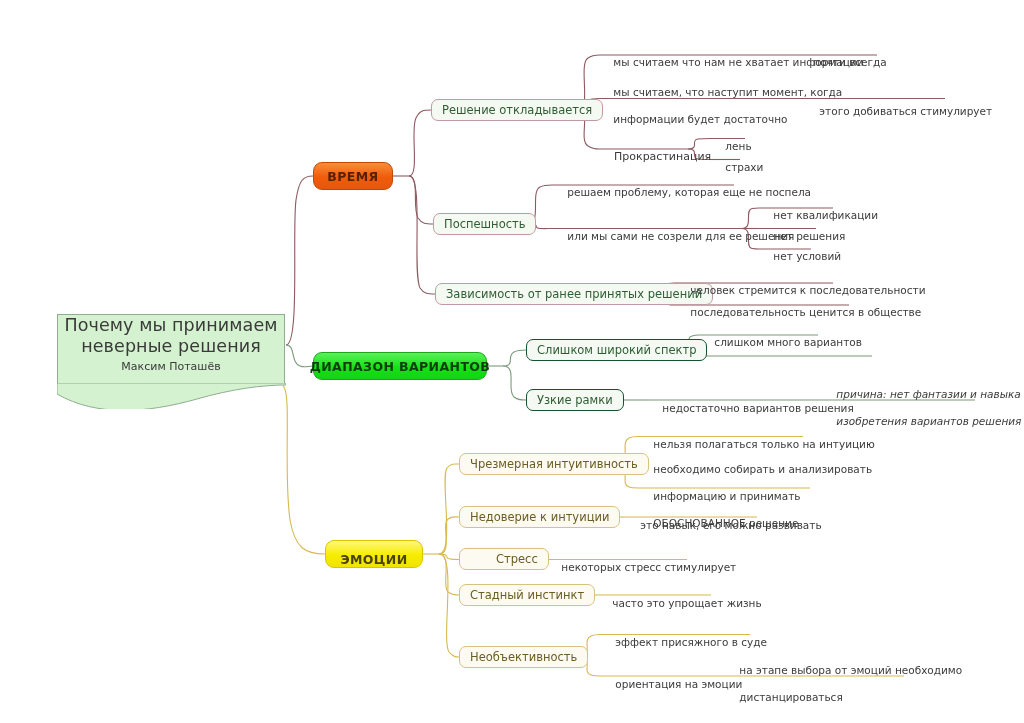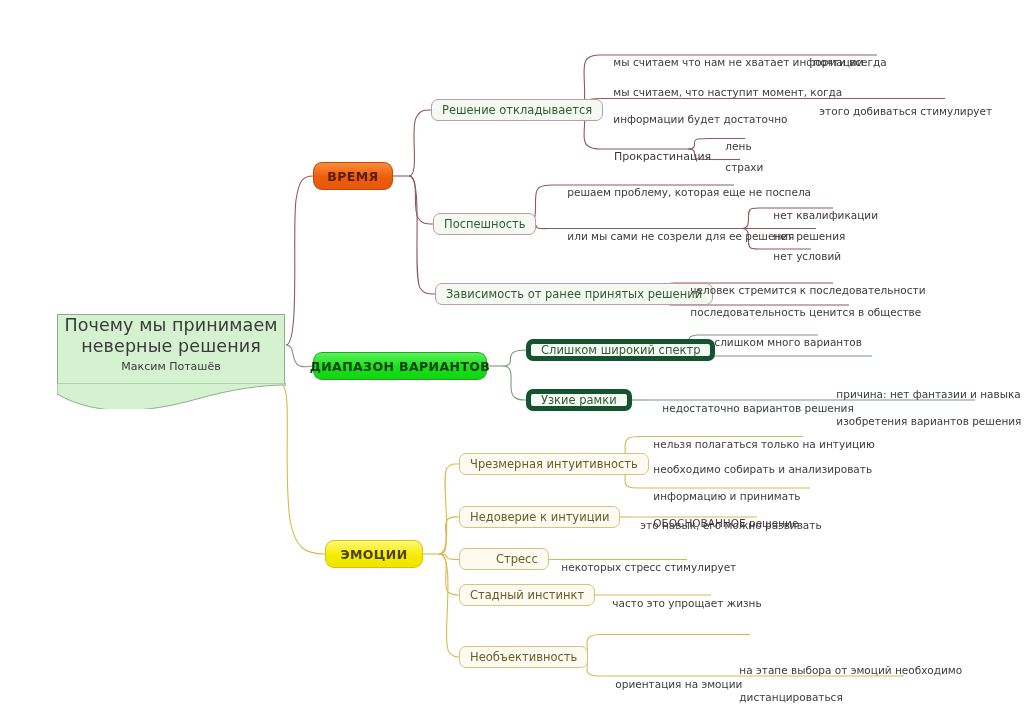--- a/index.html
+++ b/index.html
@@ -49,32 +49,33 @@
     left:313px;top:352px;width:174px;height:28px;
     border:1px solid #1aa81a;
     background:linear-gradient(#5bf05b,#16e216 55%,#11d411);
     color:#0d3d0d;
   }
   #n-emo{
     left:325px;top:540px;width:98px;height:28px;
     border:1px solid #d9c400;
     background:linear-gradient(#fff87a,#f6ec00 55%,#efe400);
     color:#4a4200;
+    align-items:flex-end;
   }
 
   
   .l2{
     border-radius:7px;
     font-size:11.5px;
     height:22px;
     display:flex;align-items:center;justify-content:center;
     padding:0 10px;
   }
   .l2.red{border:1px solid #c09aa4;background:#f4f9f2;color:#2f5d33;}
-  .l2.green{border:5px solid #14532d;background:#f4faf3;color:#2f5d33;text-align:center;}
+  .l2.green{border:1px solid #14532d;background:#f4faf3;color:#2f5d33;text-align:center;}
   .l2.yellow{border:1px solid #d8c27e;background:#fdfbf1;color:#6a5d23;}
 
   
   .leaf{
     font-size:10.5px;
     color:#3b3b3b;
     line-height:13.5px;
     white-space:pre;
   }
 
@@ -264,21 +265,21 @@
   <div class="node l2 green" style="left:526px;top:389px;">
     <span>Узкие рамки</span>
   </div>
 
   <div class="node leaf" style="left:701px;top:322px;">
     <span>слишком много вариантов</span>
   </div>
   <div class="node leaf" style="left:649px;top:388px;">
     <span>недостаточно вариантов решения</span>
   </div>
-  <div class="node leaf" style="left:823px;top:374px;">
+  <div class="node leaf" style="left:823px;top:374px;font-style:italic;">
     <span>причина: нет фантазии и навыка</span><br>
     <span>изобретения вариантов решения</span>
   </div>
 
   <div class="node l2 yellow" style="left:459px;top:453px;">
     <span>Чрезмерная интуитивность</span>
   </div>
   <div class="node l2 yellow" style="left:459px;top:506px;">
     <span>Недоверие к интуиции</span>
   </div>
@@ -302,20 +303,23 @@
   </div>
   <div class="node leaf" style="left:627px;top:505px;">
     <span>это навык, его можно развивать</span>
   </div>
   <div class="node leaf" style="left:548px;top:547px;">
     <span>некоторых стресс стимулирует</span>
   </div>
   <div class="node leaf" style="left:599px;top:583px;">
     <span>часто это упрощает жизнь</span>
   </div>
+  <div class="node leaf" style="left:602px;top:622px;">
+    <span>эффект присяжного в суде</span>
+  </div>
   <div class="node leaf" style="left:602px;top:664px;">
     <span>ориентация на эмоции</span>
   </div>
   <div class="node leaf" style="left:726px;top:650px;">
     <span>на этапе выбора от эмоций необходимо</span><br>
     <span>дистанцироваться</span>
   </div>
 
 </div>
 

